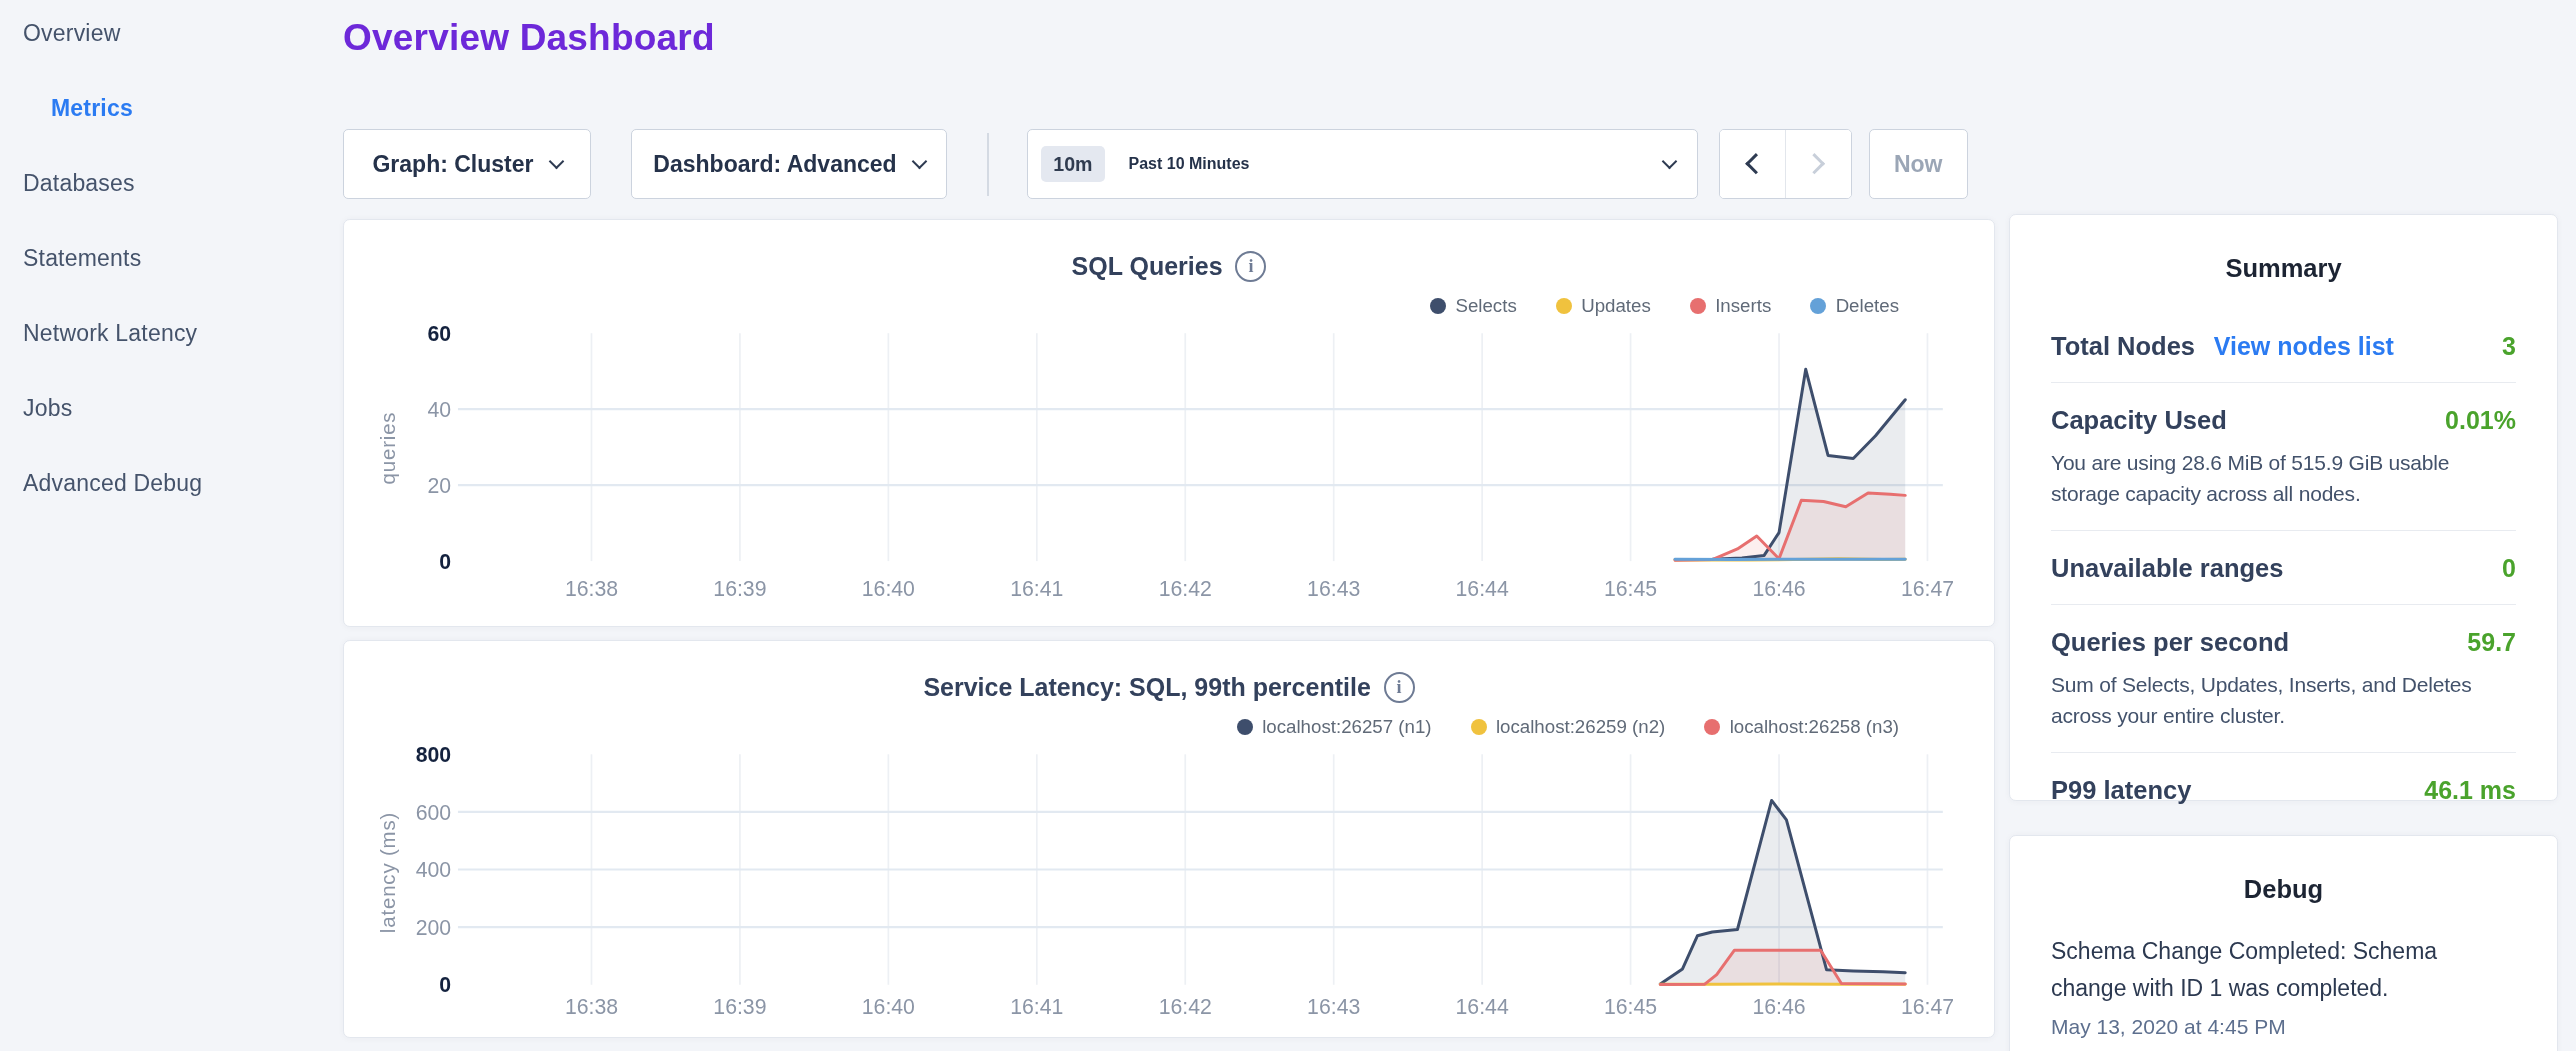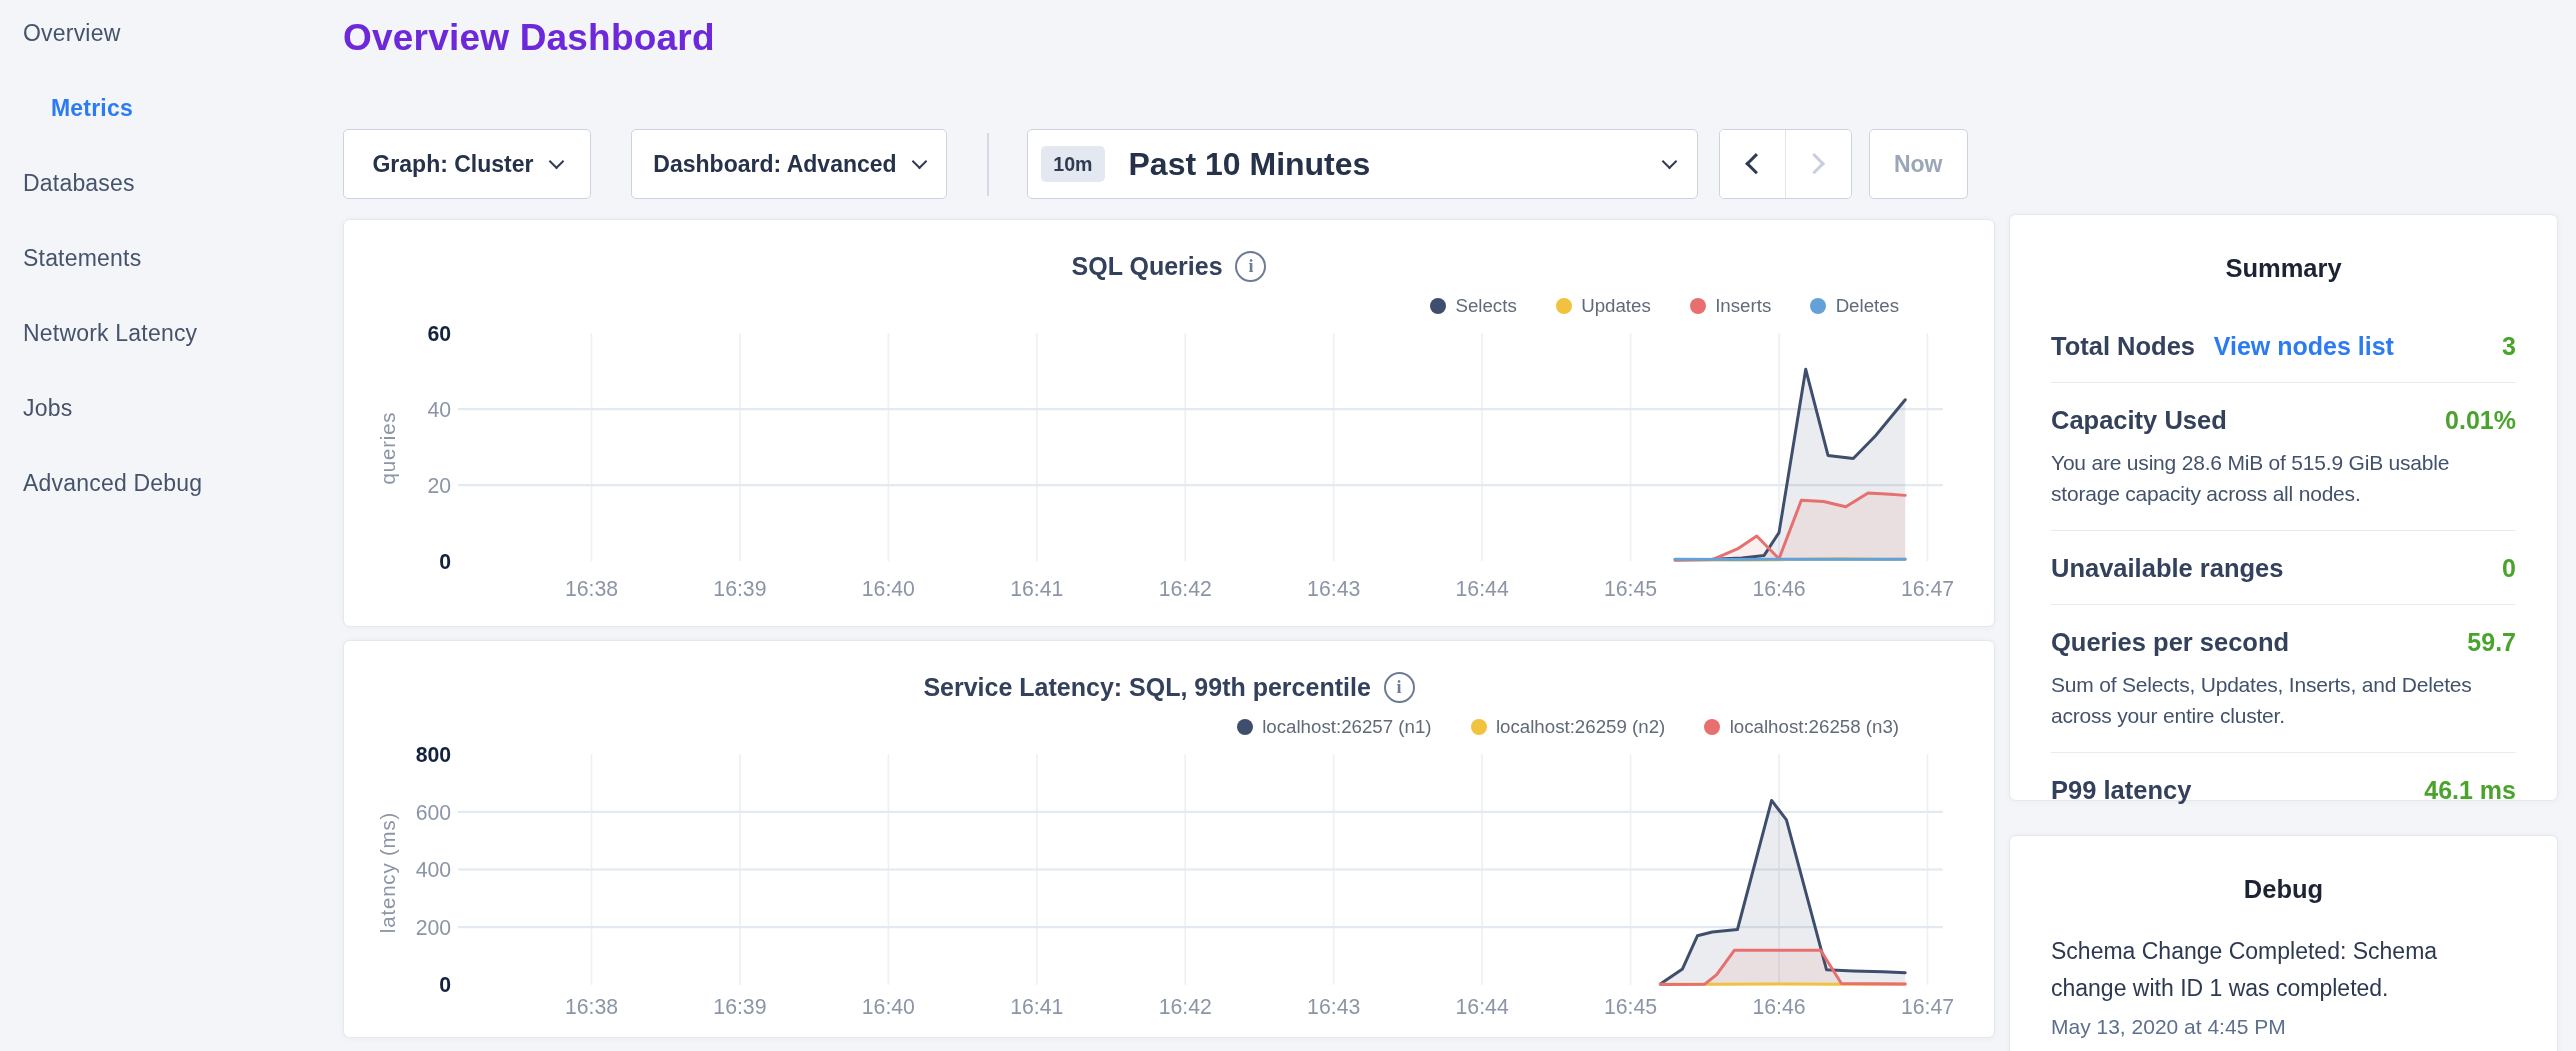--- a/index.html
+++ b/index.html
@@ -29,21 +29,21 @@
     font-size:23px; font-weight:700; color:#25324a; cursor:pointer;
   }
   .dd1 { width:248px; }
   .dd2 { width:316px; margin-left:40px; }
   .toolbar-sep { width:1.7px; height:63px; background:#d4dae3; margin-left:40px; }
   .timepicker { width:671px; margin-left:38px; justify-content:flex-start; padding:0 22px 0 13.6px; }
   .time-badge {
     background:#e4e8f0; border-radius:5.1px; padding:6.8px 12px;
     font-size:19.6px; font-weight:700; color:#303c50;
   }
-  .time-label { margin-left:24px; font-size:32px; }
+  .time-label { margin-left:24px; font-size:16px; }
   .spacer { flex:1; }
   .chev { display:inline-block; width:11px; height:11px; border-right:2.6px solid #2e3b52; border-bottom:2.6px solid #2e3b52; }
   .chev.down { transform:rotate(45deg); margin-top:-5.1px; }
   .nav-group { display:flex; margin-left:21px; width:133px; height:70px; background:#fff; border:1.7px solid #ccd3de; border-radius:5.1px; overflow:hidden; }
   .nav-btn { flex:1; display:flex; align-items:center; justify-content:center; cursor:pointer; background:#fff; }
   .nav-btn:first-child { border-right:1.7px solid #e2e6ec; }
   .chev.big { width:15.3px; height:15.3px; border-width:3.4px; }
   .chev.left  { transform:rotate(135deg); margin-left:6.8px; }
   .chev.right { transform:rotate(-45deg); border-color:#c8cfda; margin-right:6.8px; }
   .now-btn { width:99px; margin-left:17px; color:#9ba6b6; }

